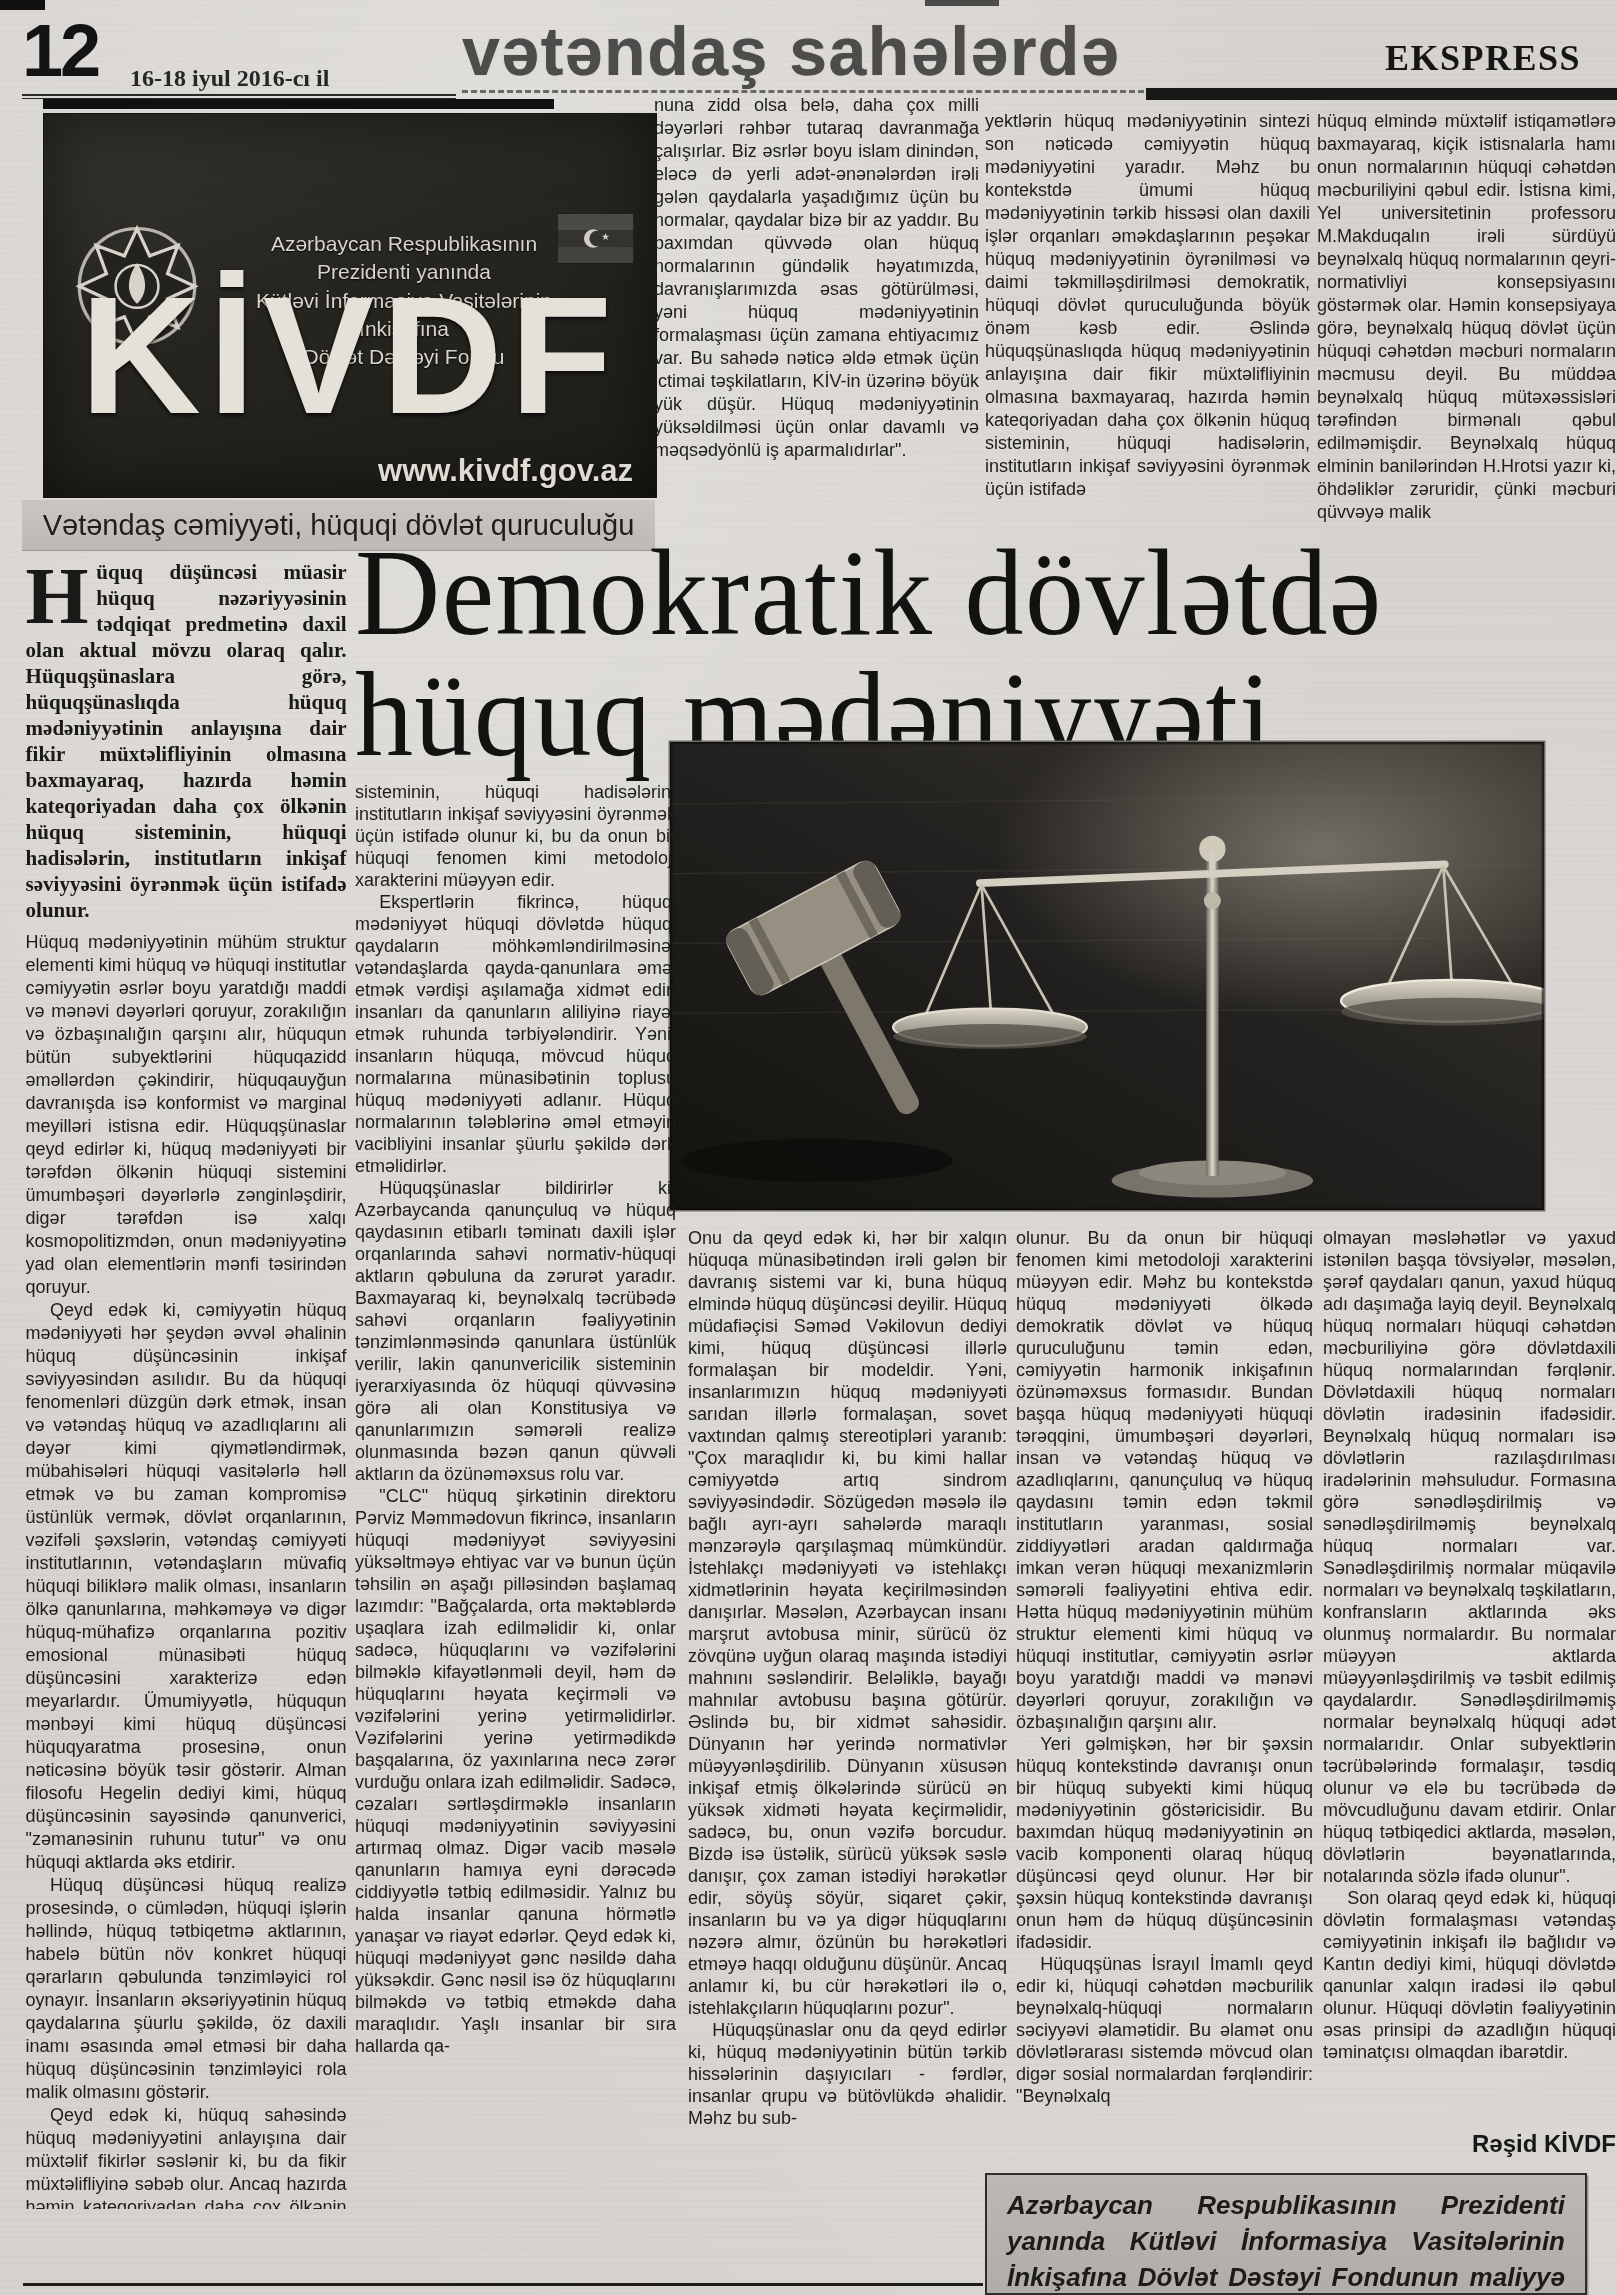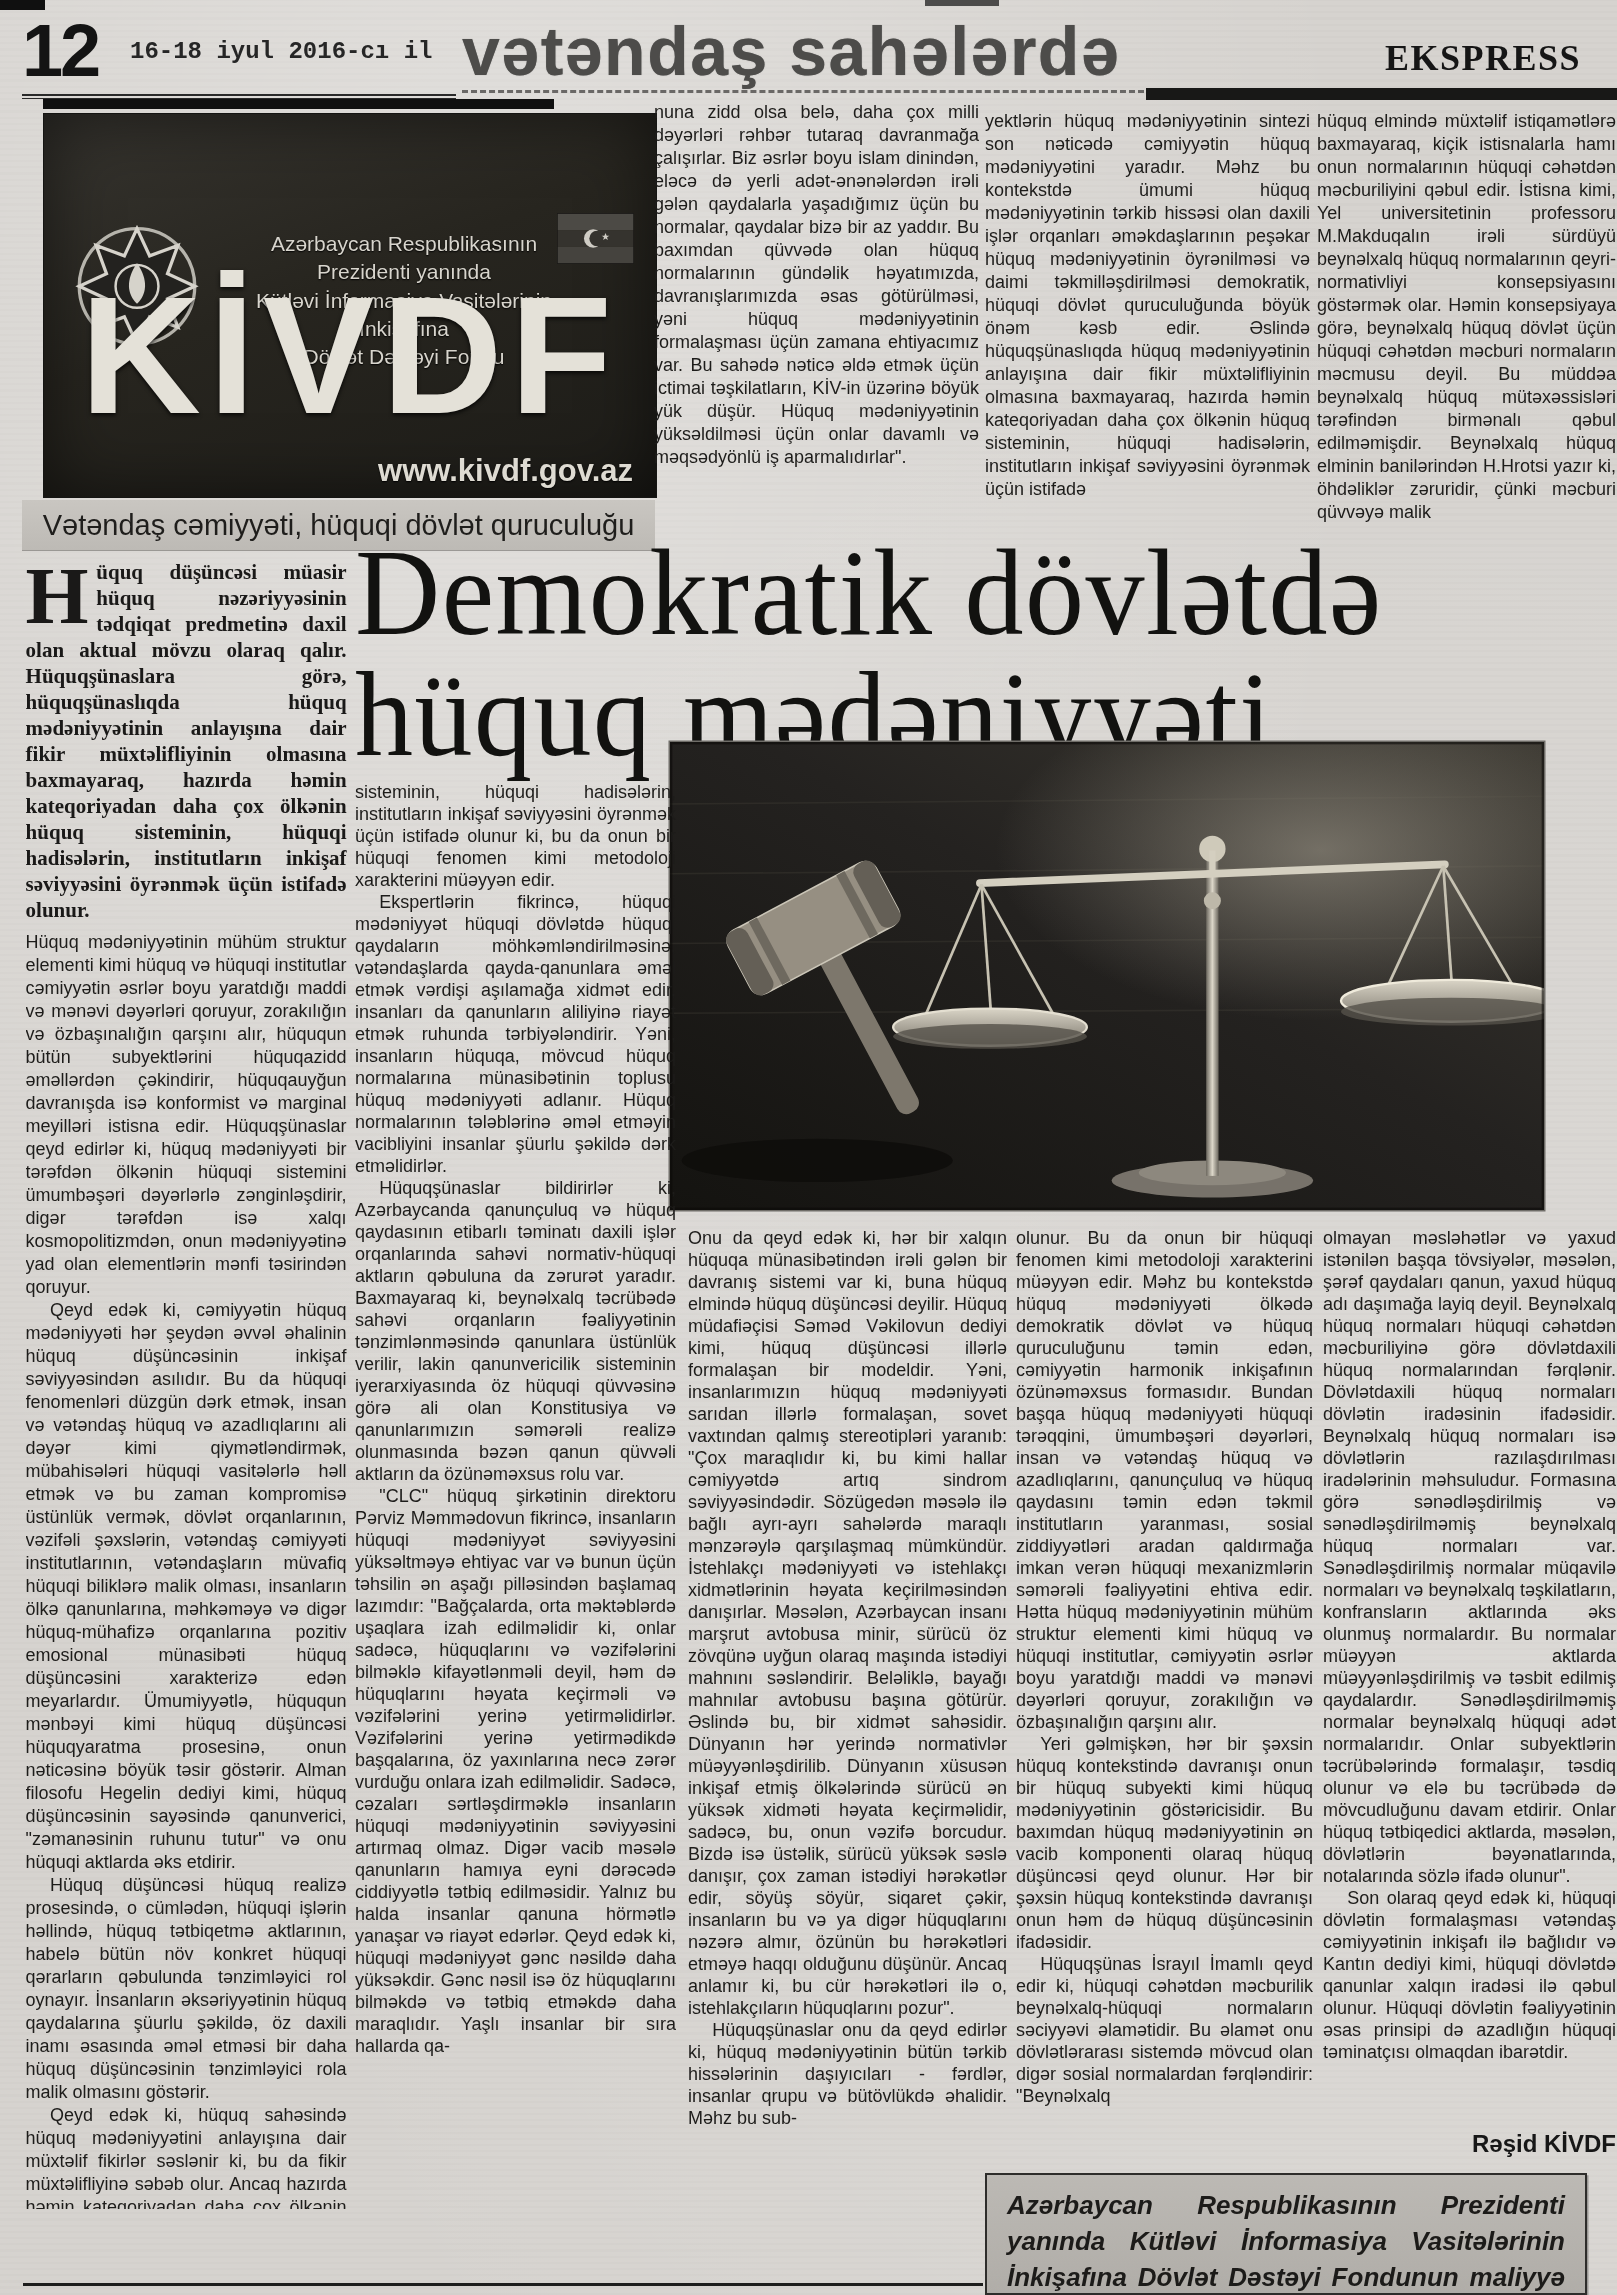--- a/index.html
+++ b/index.html
@@ -63,21 +63,21 @@
 <body>
 
 <div class="page">
 
   <div class="abs artifact" style="left:0;top:0;width:45px;height:10px;"></div>
   <div class="abs artifact" style="left:925px;top:0;width:74px;height:6.2px;opacity:.7;"></div>
 
   <div class="abs" style="left:22px;top:14px;">
     <span class="page-number">12</span>
   </div>
-  <div class="abs issue-date" style="left:130px;top:38px;font-family:Liberation Mono, monospace;">16-18 iyul 2016-cı il</div>
+  <div class="abs issue-date" style="left:130px;top:65px;">16-18 iyul 2016-cı il</div>
   <div class="abs section-title" style="left:462px;top:17px;">vətəndaş sahələrdə</div>
   <div class="abs brand-name" style="left:1385px;top:37px;">EKSPRESS</div>
   <div class="abs rule-double" style="left:22px;top:94px;width:434px;"></div>
   <div class="abs rule-dashed" style="left:462px;top:90px;width:682px;"></div>
   <div class="abs rule-thick" style="left:1146px;top:88px;width:471px;height:12.4px;"></div>
 
   <div class="abs artifact" style="left:43px;top:99px;width:511px;height:10px;"></div>
   <div class="abs kivdf-box" style="left:43px;top:113px;width:612px;height:383px;">
 
     <svg class="abs" style="left:31px;top:108px;" width="124" height="132" viewBox="0 0 150 160">
@@ -184,21 +184,21 @@
       <span class="drop-cap">H</span><span>üquq düşüncəsi müasir hüquq nəzəriyyəsinin tədqiqat predmetinə daxil olan aktual mövzu olaraq qalır. Hüquqşünaslara görə, hüquqşünaslıqda hüquq mədəniyyətinin anlayışına dair fikir müxtəlifliyinin olmasına baxmayaraq, hazırda həmin kateqoriyadan daha çox ölkənin hüquq sisteminin, hüquqi hadisələrin, institutların inkişaf səviyyəsini öyrənmək üçün istifadə olunur.</span>
     </div>
     <div class="col b2" style="margin-top:7.7px;height:1278px;">
         <p>Hüquq mədəniyyətinin mühüm struktur elementi kimi hüquq və hüquqi institutlar cəmiyyətin əsrlər boyu yaratdığı maddi və mənəvi dəyərləri qoruyur, zorakılığın və özbaşınalığın qarşını alır, hüququn bütün subyektlərini hüquqazidd əməllərdən çəkindirir, hüquqauyğun davranışda isə konformist və marginal meyilləri istisna edir. Hüquqşünaslar qeyd edirlər ki, hüquq mədəniyyəti bir tərəfdən ölkənin hüquqi sistemini ümumbəşəri dəyərlərlə zənginləşdirir, digər tərəfdən isə xalqı kosmopolitizmdən, onun mədəniyyətinə yad olan elementlərin mənfi təsirindən qoruyur.</p>
         <p>Qeyd edək ki, cəmiyyətin hüquq mədəniyyəti hər şeydən əvvəl əhalinin hüquq düşüncəsinin inkişaf səviyyəsindən asılıdır. Bu da hüquqi fenomenləri düzgün dərk etmək, insan və vətəndaş hüquq və azadlıqlarını ali dəyər kimi qiymətləndirmək, mübahisələri hüquqi vasitələrlə həll etmək və bu zaman kompromisə üstünlük vermək, dövlət orqanlarının, vəzifəli şəxslərin, vətəndaş cəmiyyəti institutlarının, vətəndaşların müvafiq hüquqi biliklərə malik olması, insanların ölkə qanunlarına, məhkəməyə və digər hüquq-mühafizə orqanlarına pozitiv emosional münasibəti hüquq düşüncəsini xarakterizə edən meyarlardır. Ümumiyyətlə, hüququn mənbəyi kimi hüquq düşüncəsi hüquqyaratma prosesinə, onun nəticəsinə böyük təsir göstərir. Alman filosofu Hegelin dediyi kimi, hüquq düşüncəsinin sayəsində qanunverici, "zəmanəsinin ruhunu tutur" və onu hüquqi aktlarda əks etdirir.</p>
         <p>Hüquq düşüncəsi hüquq realizə prosesində, o cümlədən, hüquqi işlərin həllində, hüquq tətbiqetmə aktlarının, habelə bütün növ konkret hüquqi qərarların qəbulunda tənzimləyici rol oynayır. İnsanların əksəriyyətinin hüquq qaydalarına şüurlu şəkildə, öz daxili inamı əsasında əməl etməsi bir daha hüquq düşüncəsinin tənzimləyici rola malik olmasını göstərir.</p>
         <p>Qeyd edək ki, hüquq sahəsində hüquq mədəniyyətini anlayışına dair müxtəlif fikirlər səslənir ki, bu da fikir müxtəlifliyinə səbəb olur. Ancaq hazırda həmin kateqoriyadan daha çox ölkənin hüquq</p>
       </div>
   </div>
 
-  <div class="abs col b1" style="left:654px;top:101px;width:325px;height:455px;">
+  <div class="abs col b1" style="left:654px;top:94px;width:325px;height:455px;">
       <p>nuna zidd olsa belə, daha çox milli dəyərləri rəhbər tutaraq davranmağa çalışırlar. Biz əsrlər boyu islam dinindən, eləcə də yerli adət-ənənələrdən irəli gələn qaydalarla yaşadığımız üçün bu normalar, qaydalar bizə bir az yaddır. Bu baxımdan qüvvədə olan hüquq normalarının gündəlik həyatımızda, davranışlarımızda əsas götürülməsi, yəni hüquq mədəniyyətinin formalaşması üçün zamana ehtiyacımız var. Bu sahədə nəticə əldə etmək üçün ictimai təşkilatların, KİV-in üzərinə böyük yük düşür. Hüquq mədəniyyətinin yüksəldilməsi üçün onlar davamlı və məqsədyönlü iş aparmalıdırlar".</p>
     </div>
   <div class="abs col b1" style="left:985px;top:110px;width:325px;height:455px;">
       <p>yektlərin hüquq mədəniyyətinin sintezi son nəticədə cəmiyyətin hüquq mədəniyyətini yaradır. Məhz bu kontekstdə ümumi hüquq mədəniyyətinin tərkib hissəsi olan daxili işlər orqanları əməkdaşlarının peşəkar hüquq mədəniyyətinin öyrənilməsi və daimi təkmilləşdirilməsi demokratik, hüquqi dövlət quruculuğunda böyük önəm kəsb edir. Əslində hüquqşünaslıqda hüquq mədəniyyətinin anlayışına dair fikir müxtəlifliyinin olmasına baxmayaraq, hazırda həmin kateqoriyadan daha çox ölkənin hüquq sisteminin, hüquqi hadisələrin, institutların inkişaf səviyyəsini öyrənmək üçün istifadə</p>
     </div>
   <div class="abs col b1" style="left:1317px;top:110px;width:299px;height:455px;">
       <p>hüquq elmində müxtəlif istiqamətlərə baxmayaraq, kiçik istisnalarla hamı onun normalarının hüquqi cəhətdən məcburiliyini qəbul edir. İstisna kimi, Yel universitetinin professoru M.Makduqalın irəli sürdüyü beynəlxalq hüquq normalarının qeyri-normativliyi konsepsiyasını göstərmək olar. Həmin konsepsiyaya görə, beynəlxalq hüquq dövlət üçün hüquqi cəhətdən məcburi normaların məcmusu deyil. Bu müddəa beynəlxalq hüquq mütəxəssisləri tərəfindən birmənalı qəbul edilməmişdir. Beynəlxalq hüquq elminin banilərindən H.Hrotsi yazır ki, öhdəliklər zəruridir, çünki məcburi qüvvəyə malik</p>
     </div>
 
   <div class="abs col b3" style="left:355px;top:781px;width:321px;height:1498px;">

